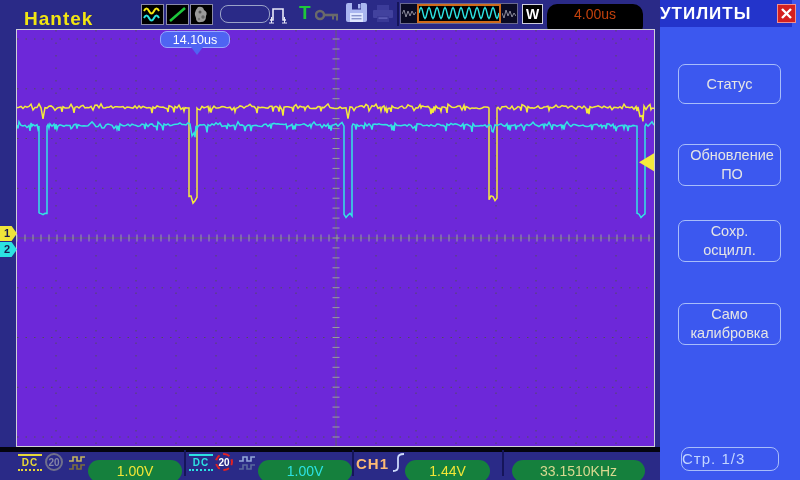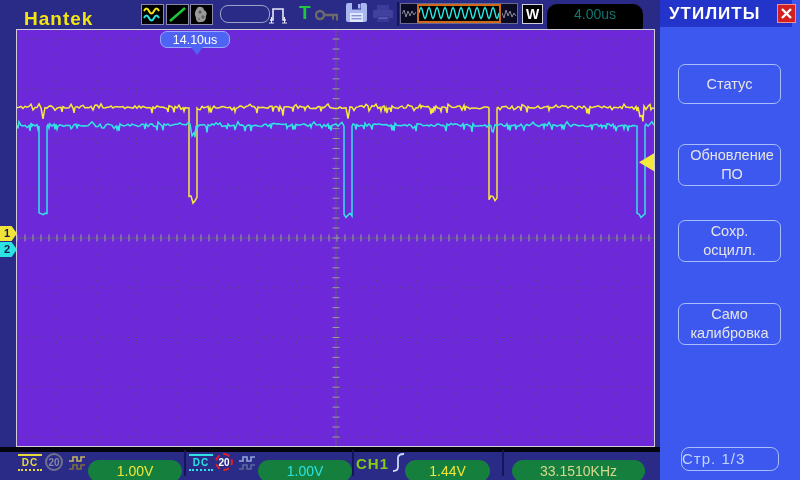--- a/index.html
+++ b/index.html
@@ -10,21 +10,21 @@
   .logo{left:24px;top:8px;font-size:19px;font-weight:bold;color:#f2e512;letter-spacing:1px;}
   .iconbtn{width:23px;height:21px;background:#000;border:1px solid #8a8aa8;box-sizing:border-box;}
   .slot{left:220px;top:5px;width:48px;height:16px;border:1px solid #9aa2c8;border-radius:8px;}
   .tletter{left:299px;top:2px;font-size:19px;font-weight:bold;color:#1ec83c;}
   .vdiv-top{left:397px;top:2px;width:2px;height:24px;background:#15155a;}
   .preview{left:400px;top:3px;width:118px;height:21px;background:#0a0a22;border:1px solid #6a6a90;box-sizing:border-box;}
   .previewsel{position:absolute;left:16px;top:0px;width:84px;height:19px;border:2px solid #d06a1a;box-sizing:border-box;background:#000;}
   .wbox{left:522px;top:4px;width:21px;height:20px;background:#000;border:1px solid #cfcfdf;box-sizing:border-box;
         color:#fff;font-weight:bold;font-size:14px;text-align:center;line-height:18px;}
   .tpill{left:547px;top:4px;width:96px;height:32px;background:#000;border-radius:10px;
-         color:#0f766e;font-size:14px;text-align:center;line-height:20px;}
+         color:#c2410c;font-size:14px;text-align:center;line-height:20px;}
   
   .scope{left:16px;top:29px;width:639px;height:418px;background:#6d28d9;border:1px solid #cfcfd8;box-sizing:border-box;}
   .tooltip{left:143px;top:1px;width:70px;height:17px;background:#4f64f2;border:1px solid #97a7ff;
            border-radius:7px;color:#fff;font-size:12.5px;text-align:center;line-height:16px;box-sizing:border-box;}
   .tooltip .tip{position:absolute;left:30px;top:15px;width:0;height:0;
                 border-left:6px solid transparent;border-right:6px solid transparent;border-top:8px solid #4f64f2;}
   .chmark{left:0;width:17px;height:15px;font-size:11px;font-weight:bold;color:#1a1a50;
           line-height:15px;padding-left:4px;box-sizing:border-box;
           clip-path:polygon(0 0,68% 0,100% 50%,68% 100%,0 100%);}
   .mark1{top:226px;background:#f0e43a;}
@@ -32,25 +32,25 @@
   
   .blackstrip{left:0;top:447px;width:660px;height:5px;background:#04040f;}
   .pill{background:#15803d;border-radius:11px;height:22px;line-height:22px;text-align:center;font-size:14px;top:460px;}
   .dcicon{top:454px;width:24px;height:17px;font-size:10px;font-weight:bold;text-align:center;
           border-top:2px solid;border-bottom:2px dotted;box-sizing:border-box;line-height:13px;letter-spacing:1px;}
   .bw{top:453px;width:18px;height:18px;border-radius:50%;font-size:10px;font-weight:bold;
       display:flex;align-items:center;justify-content:center;box-sizing:border-box;}
   .bw1{left:45px;border:2px solid #70708c;color:#8585a6;}
   .bw2{left:215px;border:2px dashed #e32121;color:#fff;}
   .vdivb{top:450px;width:2px;height:26px;background:#15155a;}
-  .chsrc{left:356px;top:455px;font-size:15px;font-weight:bold;color:#84cc16;letter-spacing:1px;}
+  .chsrc{left:356px;top:455px;font-size:15px;font-weight:bold;color:#fdba74;letter-spacing:1px;}
   
   .sidebar{left:660px;top:0;width:140px;height:480px;background:#3c58ef;}
   .sidetitle{left:0;top:0;width:132px;height:27px;background:#2334cb;color:#fff;
-             font-size:17px;font-weight:bold;line-height:27px;padding-left:9px;box-sizing:border-box;letter-spacing:1px;}
+             font-size:17px;font-weight:bold;line-height:27px;box-sizing:border-box;letter-spacing:1px;}
   .closebtn{left:117px;top:4px;width:19px;height:19px;background:#d42020;border:1px solid #f09090;
             box-sizing:border-box;display:flex;align-items:center;justify-content:center;}
   .menubtn{left:18px;width:103px;border:1px solid #a8bdfa;border-radius:7px;color:#e5e5e5;
            font-size:14.5px;display:flex;align-items:center;justify-content:center;text-align:center;
            line-height:1.3;box-sizing:border-box;padding:0 6px;}
   .pagebtn{left:21px;top:447px;width:98px;height:24px;border:1px solid #a8bdfa;border-radius:8px;
            color:#c2d5ff;font-size:15px;text-align:left;line-height:22px;box-sizing:border-box;letter-spacing:1px;}
 </style>
 </head>
 <body>

